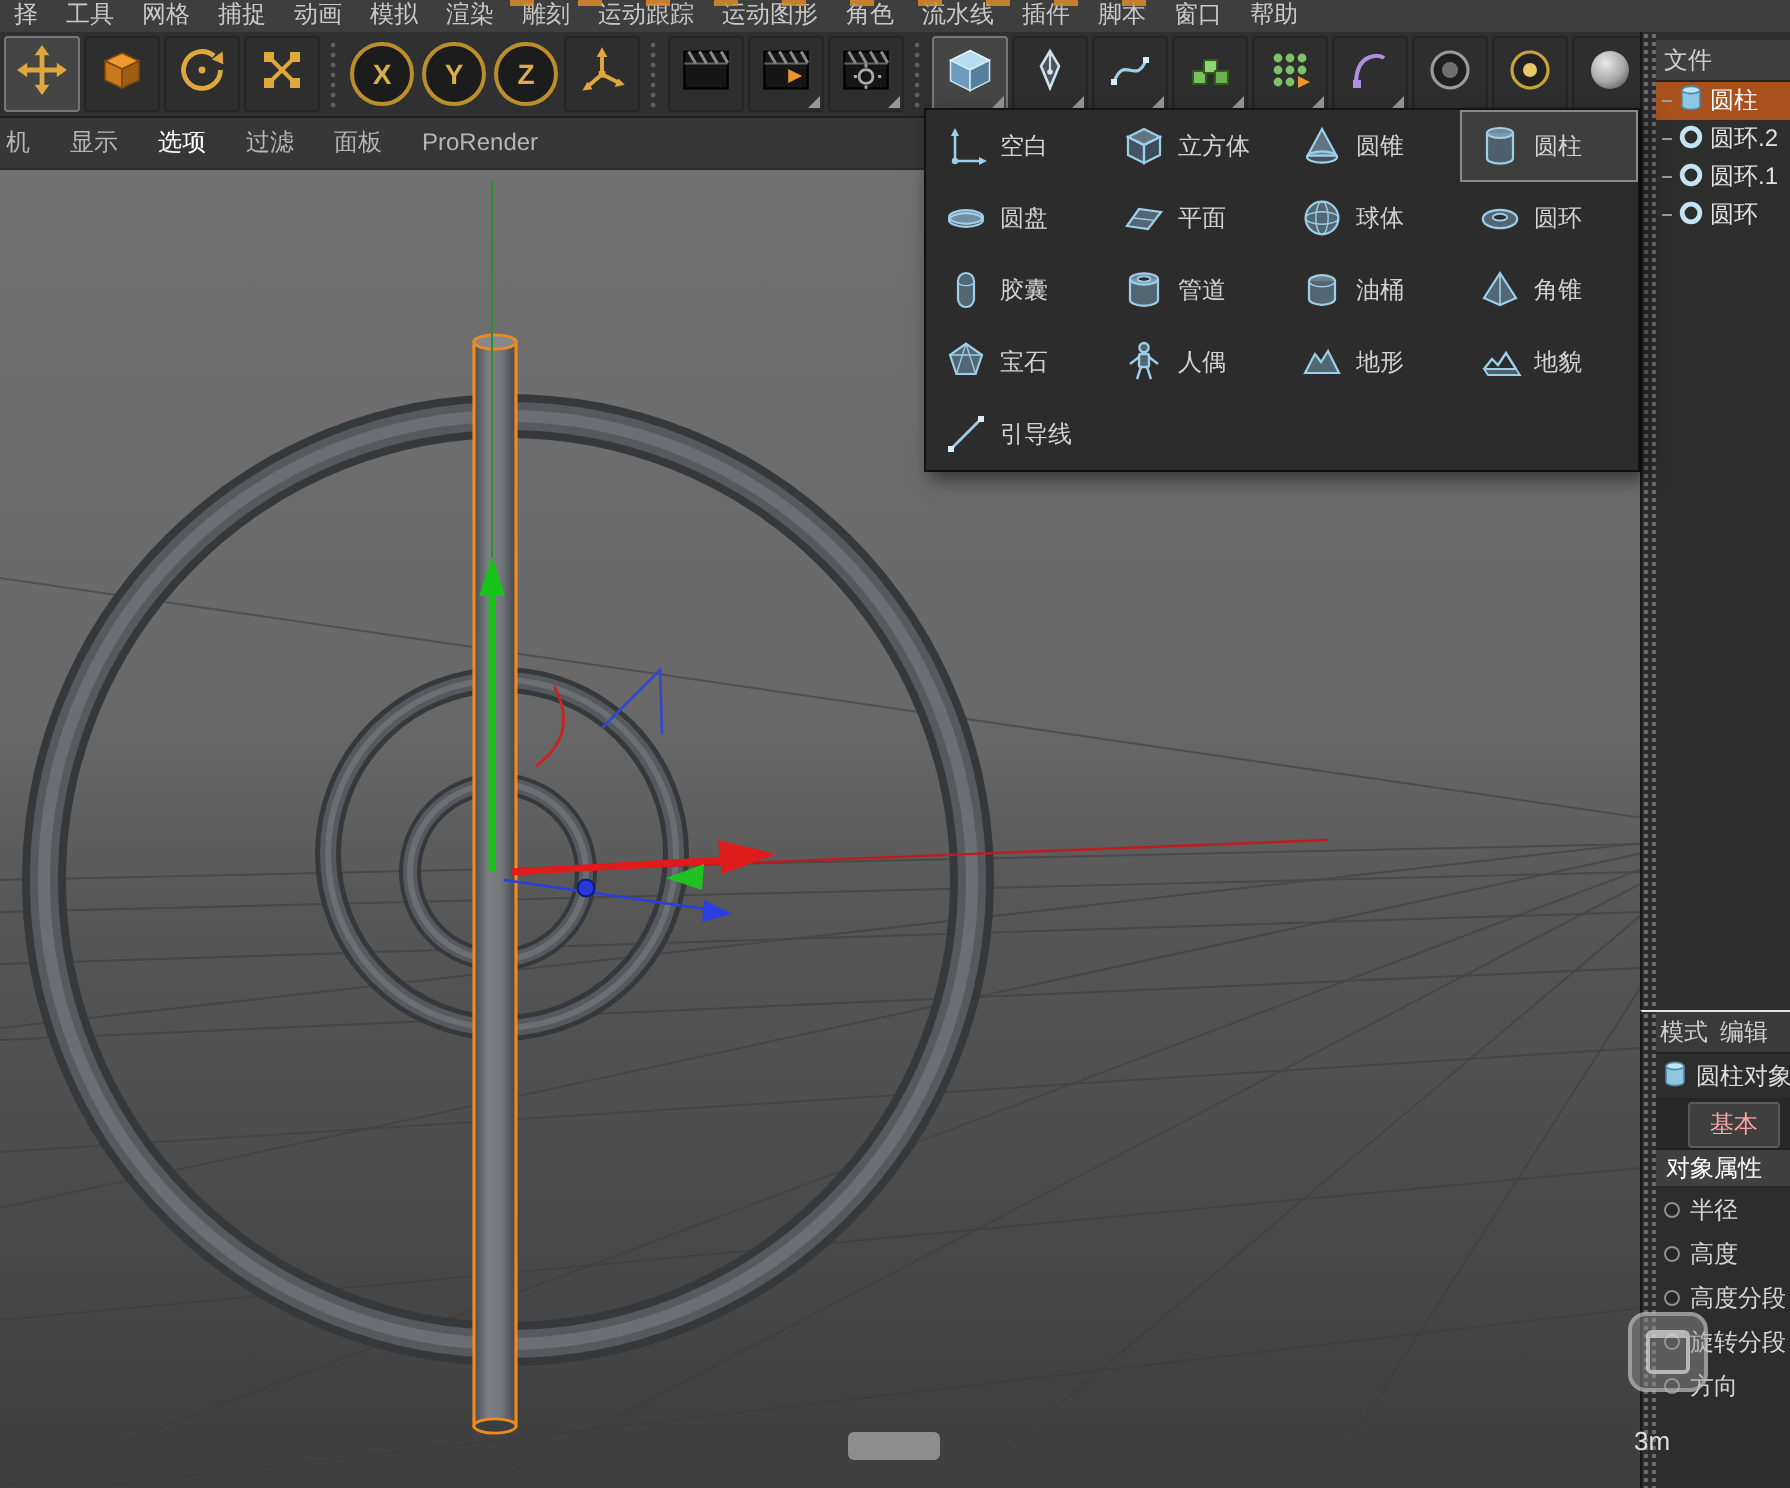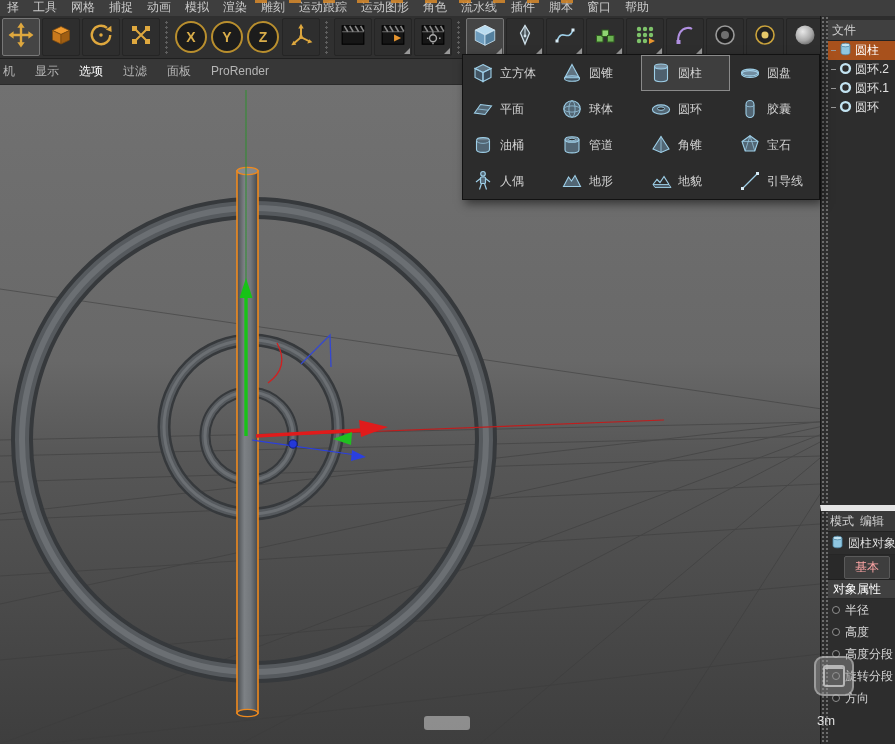--- a/index.html
+++ b/index.html
@@ -54,21 +54,21 @@
         background-image:radial-gradient(circle,#6c6c6c 1px,transparent 1.3px);background-size:4px 4px;}
   .rp-content{margin-left:7px;}
   .om-header{height:20px;background:#404040;border-bottom:1px solid #232323;display:flex;align-items:center;
         color:#cfcfcf;font-size:12px;padding-left:4px;margin-top:4px;}
   .om-row{height:19px;display:flex;align-items:center;font-size:12px;color:#e2e2e2;padding-left:3px;gap:3px;
         white-space:nowrap;overflow:hidden;}
   .om-row.selected{background:#a8511c;color:#ffffff;}
   .dash{width:5px;height:1px;background:#999;flex:0 0 auto;}
 
   .attr-panel{position:absolute;left:820px;top:505px;width:75px;height:239px;background:#2d2d2d;
-        border-left:1px solid #181818;border-top:6px solid #e5e5e5;box-sizing:border-box;z-index:20;}
+        border-left:1px solid #181818;border-top:1px solid #e5e5e5;box-sizing:border-box;z-index:20;}
   .attr-header{height:20px;background:#3a3a3a;border-bottom:1px solid #232323;display:flex;align-items:center;
         gap:6px;color:#cfcfcf;font-size:12px;white-space:nowrap;overflow:hidden;padding-left:2px;}
   .attr-obj{height:22px;display:flex;align-items:center;gap:4px;padding-left:3px;color:#dddddd;font-size:12px;
         white-space:nowrap;overflow:hidden;border-bottom:1px solid #262626;}
   .attr-tabs{height:24px;display:flex;align-items:center;background:#292929;border-bottom:1px solid #202020;}
   .tab-basic{margin-left:16px;padding:2px 10px;background:#3e3e3e;border:1px solid #5a5a5a;color:#fca5a5;
         font-size:12px;border-radius:2px;white-space:nowrap;}
   .attr-section{height:18px;background:#404040;color:#ffffff;font-size:12px;display:flex;align-items:center;
         padding-left:5px;border-bottom:1px solid #2a2a2a;white-space:nowrap;overflow:hidden;text-align:center;}
   .prop-row{height:22px;display:flex;align-items:center;gap:5px;padding-left:4px;color:#d5d5d5;font-size:12px;
@@ -350,20 +350,31 @@
         <circle cx="293" cy="360" r="4.2" fill="#2438d8" stroke="#101c7a" stroke-width="1"></circle>
         <polyline points="301,280 330,251 331,283" stroke="#3447d0" stroke-width="1.3"></polyline>
         <path d="M268 299 Q 290 283 277 259" stroke="#d02020" stroke-width="1.3"></path>
       </g>
     </svg>
   </div>
 
   <div class="flyout">
     <div class="fcell">
       <span class="ficon">
+          <svg width="24" height="24" viewBox="0 0 24 24" fill="none">
+            <path d="M6.5 19.5V6M6.5 19.5H20" stroke="#9ecfe8" stroke-width="1.3"></path>
+            <polygon points="6.5,3 4.5,7 8.5,7" fill="#9ecfe8"></polygon>
+            <polygon points="22.5,19.5 18.5,17.5 18.5,21.5" fill="#9ecfe8"></polygon>
+            <circle cx="6.5" cy="19.5" r="1.6" fill="#9ecfe8"></circle>
+          </svg>
+        </span>
+      <span>空白</span>
+    </div>
+    <div class="fcell">
+      <span class="ficon">
           <svg width="24" height="24" viewBox="0 0 24 24" stroke="#9ecfe8" stroke-width="1.1">
             <polygon points="12,3.5 20,7.5 12,11.5 4,7.5" fill="rgba(160,205,235,.45)"></polygon>
             <polygon points="4,7.5 12,11.5 12,20.5 4,16.5" fill="rgba(110,160,200,.35)"></polygon>
             <polygon points="20,7.5 12,11.5 12,20.5 20,16.5" fill="rgba(85,135,175,.35)"></polygon>
           </svg>
         </span>
       <span>立方体</span>
     </div>
     <div class="fcell">
       <span class="ficon">
@@ -425,36 +436,36 @@
           <svg width="24" height="24" viewBox="0 0 24 24">
             <rect x="8" y="3.5" width="8" height="17" rx="4" fill="rgba(140,190,225,.4)" stroke="#9ecfe8" stroke-width="1.1"></rect>
             <path d="M8 8.2a4 1.6 0 0 0 8 0" fill="none" stroke="#9ecfe8" stroke-width="0.7"></path>
           </svg>
         </span>
       <span>胶囊</span>
     </div>
     <div class="fcell">
       <span class="ficon">
           <svg width="24" height="24" viewBox="0 0 24 24">
+            <path d="M5 6.5v10.5c0 1.6 3.1 2.9 7 2.9s7-1.3 7-2.9V6.5" fill="rgba(140,190,225,.4)" stroke="#9ecfe8" stroke-width="1.1"></path>
+            <ellipse cx="12" cy="6.5" rx="7" ry="2.8" fill="rgba(170,210,238,.5)" stroke="#9ecfe8" stroke-width="1.1"></ellipse>
+            <ellipse cx="12" cy="6.5" rx="3.2" ry="1.3" fill="#2c2c2c" stroke="#9ecfe8" stroke-width="0.9"></ellipse>
+          </svg>
+        </span>
+      <span>管道</span>
+    </div>
+    <div class="fcell">
+      <span class="ficon">
+          <svg width="24" height="24" viewBox="0 0 24 24">
             <path d="M5.5 7.5v9c0 1.6 2.9 2.9 6.5 2.9s6.5-1.3 6.5-2.9v-9" fill="rgba(140,190,225,.4)" stroke="#9ecfe8" stroke-width="1.1"></path>
             <path d="M5.5 7.5a6.5 2.9 0 0 1 13 0" fill="rgba(170,210,238,.5)" stroke="#9ecfe8" stroke-width="1.1"></path>
             <path d="M5.5 7.5a6.5 2.9 0 0 0 13 0" fill="none" stroke="#9ecfe8" stroke-width="0.7"></path>
           </svg>
         </span>
       <span>油桶</span>
-    </div>
-    <div class="fcell">
-      <span class="ficon">
-          <svg width="24" height="24" viewBox="0 0 24 24">
-            <path d="M5 6.5v10.5c0 1.6 3.1 2.9 7 2.9s7-1.3 7-2.9V6.5" fill="rgba(140,190,225,.4)" stroke="#9ecfe8" stroke-width="1.1"></path>
-            <ellipse cx="12" cy="6.5" rx="7" ry="2.8" fill="rgba(170,210,238,.5)" stroke="#9ecfe8" stroke-width="1.1"></ellipse>
-            <ellipse cx="12" cy="6.5" rx="3.2" ry="1.3" fill="#2c2c2c" stroke="#9ecfe8" stroke-width="0.9"></ellipse>
-          </svg>
-        </span>
-      <span>管道</span>
     </div>
     <div class="fcell">
       <span class="ficon">
           <svg width="24" height="24" viewBox="0 0 24 24">
             <polygon points="12,3.5 20,16 12,19.5 4,16" fill="rgba(140,190,225,.4)" stroke="#9ecfe8" stroke-width="1.1"></polygon>
             <path d="M12 3.5V19.5" stroke="#9ecfe8" stroke-width="0.8"></path>
           </svg>
         </span>
       <span>角锥</span>
     </div>

